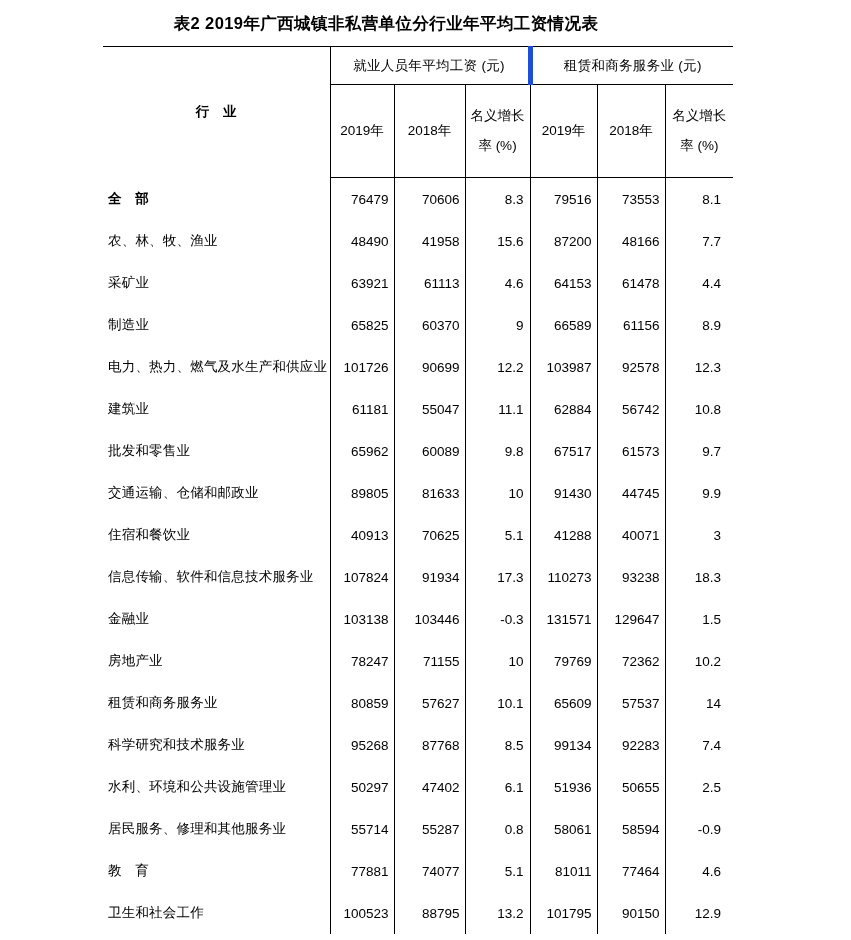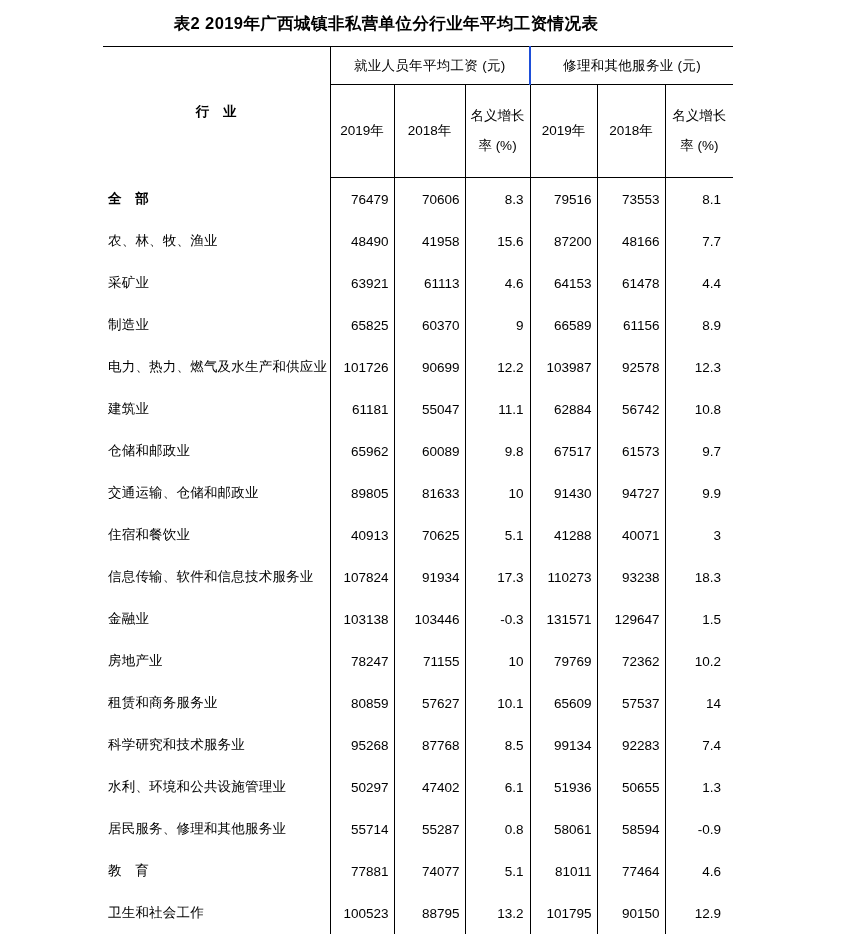--- a/index.html
+++ b/index.html
@@ -80,21 +80,21 @@
     letter-spacing: 5px;
     padding-left: 5px;
     box-sizing: border-box;
     font-weight: bold;
   }
 
   .hdr-group {
     text-align: center;
     height: 38px;
     border-bottom: 1.4px solid #000;
-    border-right: 2px solid #1d4ed8;
+    border-right: 5px solid #1d4ed8;
     letter-spacing: 0.3px;
     box-sizing: border-box;
   }
   .hdr-group.last { border-right: none; }
 
   .hdr-sub {
     text-align: center;
     height: 93px;
     border-right: 1px solid #000;
     vertical-align: middle;
@@ -157,21 +157,21 @@
         <col class="c-a2">
         <col class="c-a3">
         <col class="c-b1">
         <col class="c-b2">
         <col class="c-b3">
       </colgroup>
       <thead>
         <tr>
           <th class="hdr-industry top-rule" rowspan="2">行 业</th>
           <th class="hdr-group top-rule" colspan="3">就业人员年平均工资 (元)</th>
-          <th class="hdr-group last top-rule" colspan="3">修理和其他服务业 (元)</th>
+          <th class="hdr-group last top-rule" colspan="3">租赁和商务服务业 (元)</th>
         </tr>
         <tr class="head-bottom-rule">
           <th class="hdr-sub">2019年</th>
           <th class="hdr-sub">2018年</th>
           <th class="hdr-sub">
             <span class="two-line">
               <span>名义增长</span>
               <span>率 (%)</span>
             </span>
           </th>
@@ -234,35 +234,35 @@
           <tr>
             <td class="industry">建筑业</td>
             <td class="num">61181</td>
             <td class="num">55047</td>
             <td class="num growth">11.1</td>
             <td class="num">62884</td>
             <td class="num">56742</td>
             <td class="num growth last">10.8</td>
           </tr>
           <tr>
-            <td class="industry">仓储和邮政业</td>
+            <td class="industry">批发和零售业</td>
             <td class="num">65962</td>
             <td class="num">60089</td>
             <td class="num growth">9.8</td>
             <td class="num">67517</td>
             <td class="num">61573</td>
             <td class="num growth last">9.7</td>
           </tr>
           <tr>
             <td class="industry">交通运输、仓储和邮政业</td>
             <td class="num">89805</td>
             <td class="num">81633</td>
             <td class="num growth">10</td>
             <td class="num">91430</td>
-            <td class="num">94727</td>
+            <td class="num">44745</td>
             <td class="num growth last">9.9</td>
           </tr>
           <tr>
             <td class="industry">住宿和餐饮业</td>
             <td class="num">40913</td>
             <td class="num">70625</td>
             <td class="num growth">5.1</td>
             <td class="num">41288</td>
             <td class="num">40071</td>
             <td class="num growth last">3</td>
@@ -312,21 +312,21 @@
             <td class="num">92283</td>
             <td class="num growth last">7.4</td>
           </tr>
           <tr>
             <td class="industry">水利、环境和公共设施管理业</td>
             <td class="num">50297</td>
             <td class="num">47402</td>
             <td class="num growth">6.1</td>
             <td class="num">51936</td>
             <td class="num">50655</td>
-            <td class="num growth last">1.3</td>
+            <td class="num growth last">2.5</td>
           </tr>
           <tr>
             <td class="industry">居民服务、修理和其他服务业</td>
             <td class="num">55714</td>
             <td class="num">55287</td>
             <td class="num growth">0.8</td>
             <td class="num">58061</td>
             <td class="num">58594</td>
             <td class="num growth last">-0.9</td>
           </tr>

